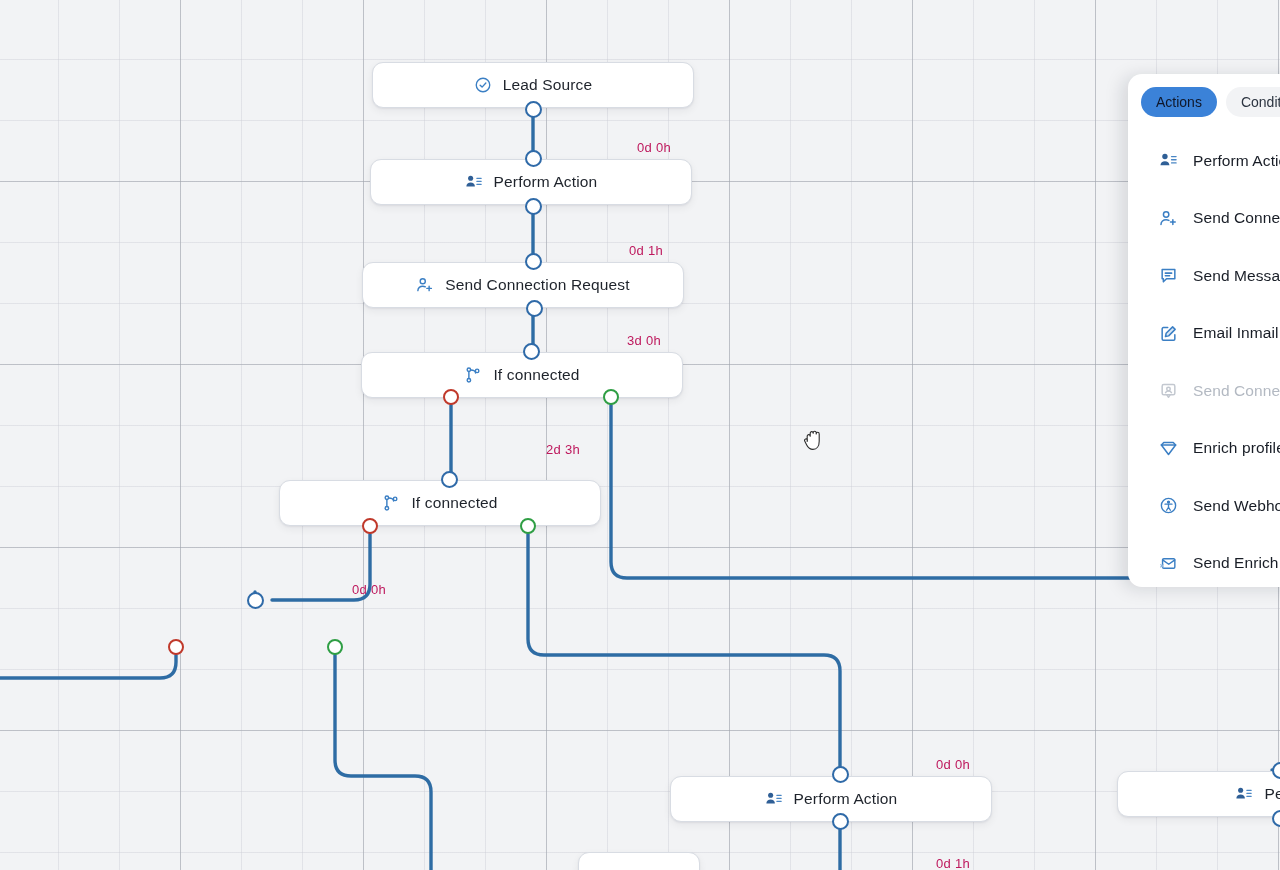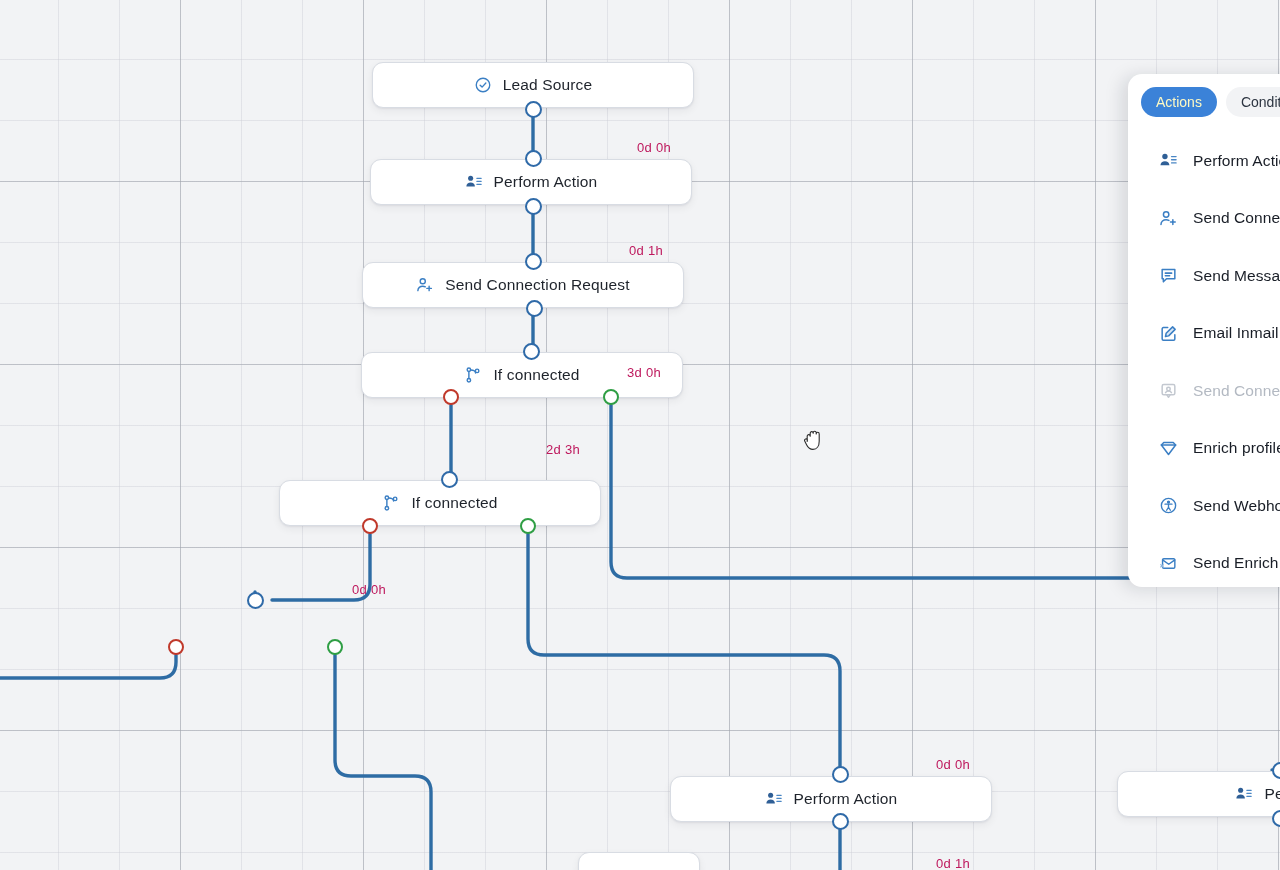--- a/index.html
+++ b/index.html
@@ -94,21 +94,21 @@
     height: 32px;
   }
   .tab {
     font-size: 14px;
     padding: 7px 15px;
     border-radius: 18px;
     white-space: nowrap;
     color: #2c3440;
     background: #f2f3f5;
   }
-  .tab.active { background: #3b82d8; color: #fef9c3; text-align: right; }
+  .tab.active { background: #3b82d8; color: #0f172a; text-align: right; }
   #panel-list { margin-top: 14px; }
   .panel-item {
     display: flex; align-items: center; gap: 15px;
     height: 57.5px;
     padding-left: 30px;
   }
   .panel-item .pico { width: 20px; height: 20px; display:flex; align-items:center; justify-content:center; flex:0 0 20px; }
   .panel-item .plbl { font-size: 15.5px; color: #181d26; white-space: nowrap; letter-spacing:.1px; }
   .panel-item.disabled .plbl { color: #b3b9c2; }
 
@@ -252,21 +252,21 @@
         <rect x="15" y="14.2" width="7.4" height="1.7" rx=".8" fill="#4a86c4"></rect>
       </svg>
     </span>
     <span class="lbl">Perform</span>
   </div>
 
   <div class="node" style="left:578px; top:852px; width:122px; height:40px; border-radius:11px;"></div>
 
   <span class="delay" style="left:637px; top:140px;">0d 0h</span>
   <span class="delay" style="left:629px; top:243px;">0d 1h</span>
-  <span class="delay" style="left:627px; top:333px;margin-top:32px;">3d 0h</span>
+  <span class="delay" style="left:627px; top:333px;">3d 0h</span>
   <span class="delay" style="left:546px; top:442px;">2d 3h</span>
   <span class="delay" style="left:352px; top:582px;">0d 0h</span>
   <span class="delay" style="left:936px; top:757px;">0d 0h</span>
   <span class="delay" style="left:936px; top:856px;">0d 1h</span>
 
   <div id="panel">
     <div id="panel-tabs">
       <div class="tab active">
         <span>Actions</span>
       </div>

